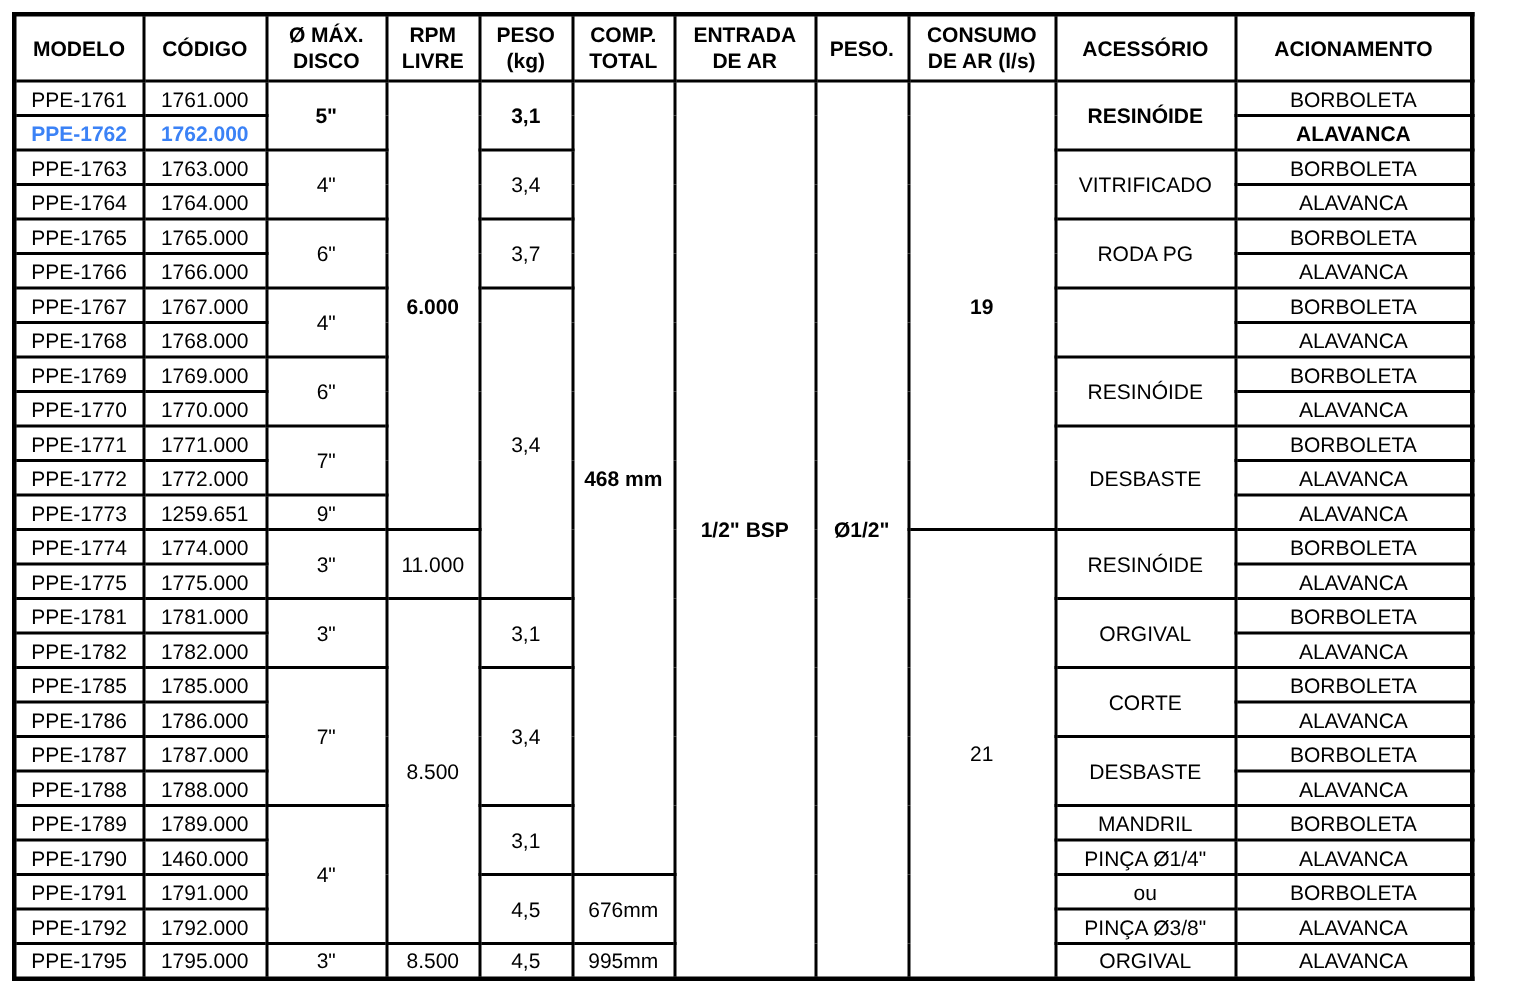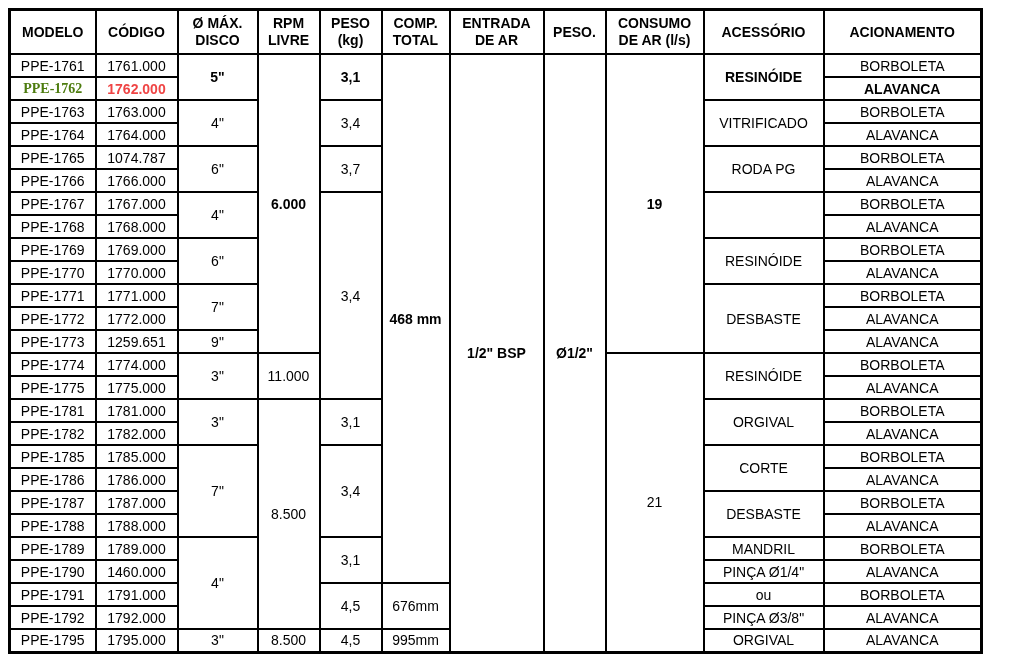--- a/index.html
+++ b/index.html
@@ -90,40 +90,40 @@
           <td rowspan="13" class="bold">6.000</td>
           <td rowspan="2" class="bold">3,1</td>
           <td rowspan="23" class="bold">468 mm</td>
           <td rowspan="26" class="bold">1/2" BSP</td>
           <td rowspan="26" class="bold">Ø1/2"</td>
           <td rowspan="13" class="bold">19</td>
           <td rowspan="2" class="bold">RESINÓIDE</td>
           <td>BORBOLETA</td>
         </tr>
         <tr>
-          <td class="bold" style="color: #4d7c0f; font-family: Liberation Serif, serif;">PPE-1762</td>
-          <td class="bold" style="color: #ef4444;">1762.000</td>
+          <td class="bold" style="color: #3b82f6;">PPE-1762</td>
+          <td class="bold" style="color: #3b82f6;">1762.000</td>
           <td class="bold">ALAVANCA</td>
         </tr>
         <tr>
           <td>PPE-1763</td>
           <td>1763.000</td>
           <td rowspan="2">4"</td>
           <td rowspan="2">3,4</td>
           <td rowspan="2">VITRIFICADO</td>
           <td>BORBOLETA</td>
         </tr>
         <tr>
           <td>PPE-1764</td>
           <td>1764.000</td>
           <td>ALAVANCA</td>
         </tr>
         <tr>
           <td>PPE-1765</td>
-          <td>1074.787</td>
+          <td>1765.000</td>
           <td rowspan="2">6"</td>
           <td rowspan="2">3,7</td>
           <td rowspan="2">RODA PG</td>
           <td>BORBOLETA</td>
         </tr>
         <tr>
           <td>PPE-1766</td>
           <td>1766.000</td>
           <td>ALAVANCA</td>
         </tr>

